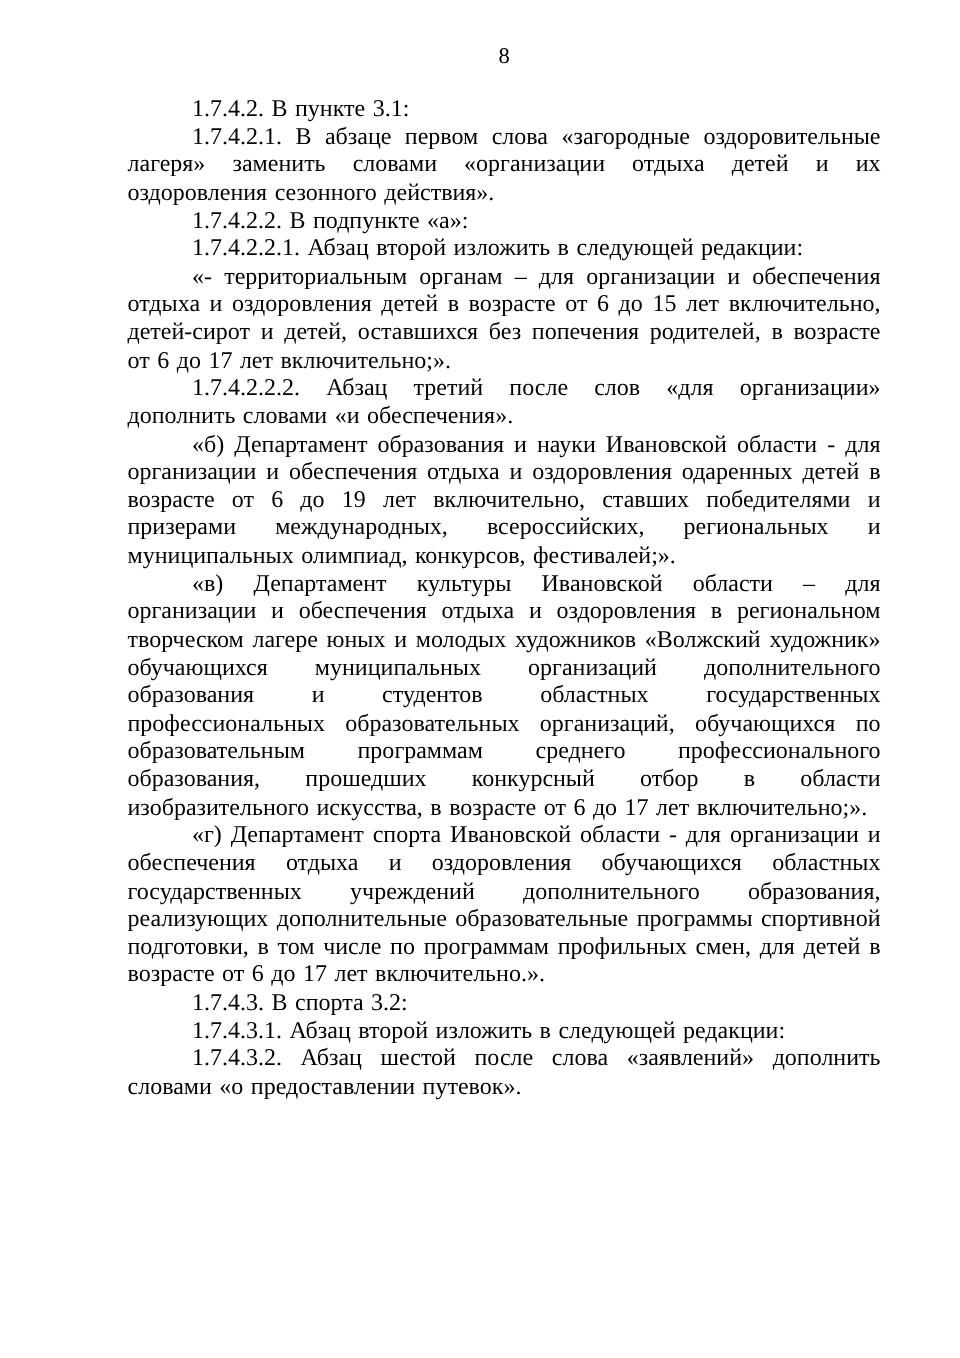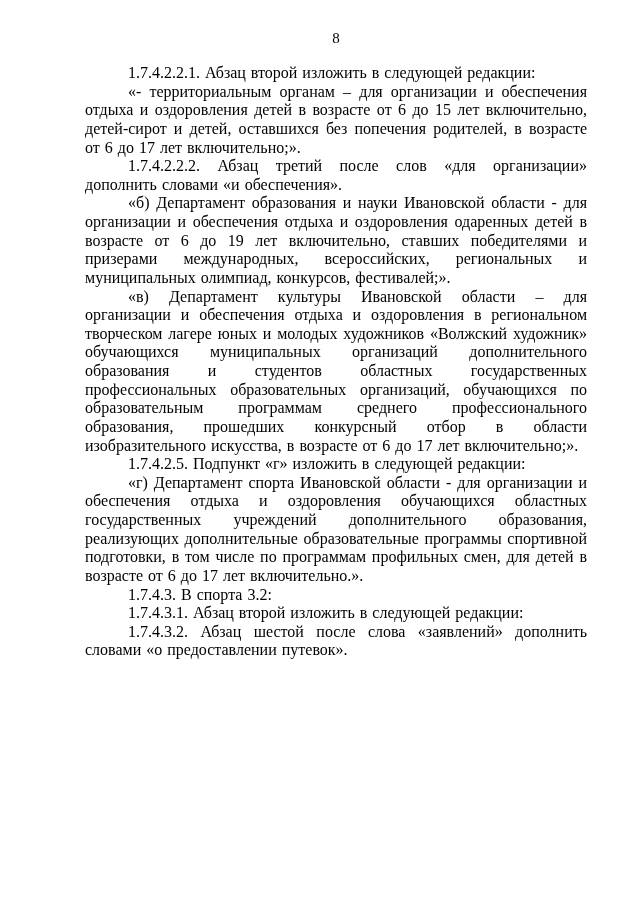--- a/index.html
+++ b/index.html
@@ -38,25 +38,27 @@
     word-spacing: 1px;
   }
 </style>
 </head>
 <body>
 
 <div class="page">
   <div class="content">
     <div class="page-number">8</div>
     <div class="body-text">
+        <p>1.7.4.2. В пункте 3.1:</p>
+        <p>1.7.4.2.1. В абзаце первом слова «загородные оздоровительные лагеря» заменить словами «организации отдыха детей и их оздоровления сезонного действия».</p>
+        <p>1.7.4.2.2. В подпункте «а»:</p>
         <p>1.7.4.2.2.1. Абзац второй изложить в следующей редакции:</p>
         <p>«- территориальным органам – для организации и обеспечения отдыха и оздоровления детей в возрасте от 6 до 15 лет включительно, детей-сирот и детей, оставшихся без попечения родителей, в возрасте от 6 до 17 лет включительно;».</p>
         <p>1.7.4.2.2.2. Абзац третий после слов «для организации» дополнить словами «и обеспечения».</p>
         <p>«б) Департамент образования и науки Ивановской области - для организации и обеспечения отдыха и оздоровления одаренных детей в возрасте от 6 до 19 лет включительно, ставших победителями и призерами международных, всероссийских, региональных и муниципальных олимпиад, конкурсов, фестивалей;».</p>
         <p>«в) Департамент культуры Ивановской области – для организации и обеспечения отдыха и оздоровления в региональном творческом лагере юных и молодых художников «Волжский художник» обучающихся муниципальных организаций дополнительного образования и студентов областных государственных профессиональных образовательных организаций, обучающихся по образовательным программам среднего профессионального образования, прошедших конкурсный отбор в области изобразительного искусства, в возрасте от 6 до 17 лет включительно;».</p>
-        <p>1.7.4.2.5. Подпункт «г» изложить в следующей редакции:</p>
         <p>«г) Департамент спорта Ивановской области - для организации и обеспечения отдыха и оздоровления обучающихся областных государственных учреждений дополнительного образования, реализующих дополнительные образовательные программы спортивной подготовки, в том числе по программам профильных смен, для детей в возрасте от 6 до 17 лет включительно.».</p>
         <p>1.7.4.3. В спорта 3.2:</p>
         <p>1.7.4.3.1. Абзац второй изложить в следующей редакции:</p>
         <p>1.7.4.3.2. Абзац шестой после слова «заявлений» дополнить словами «о предоставлении путевок».</p>
       </div>
   </div>
 </div>
 
 </body></html>

